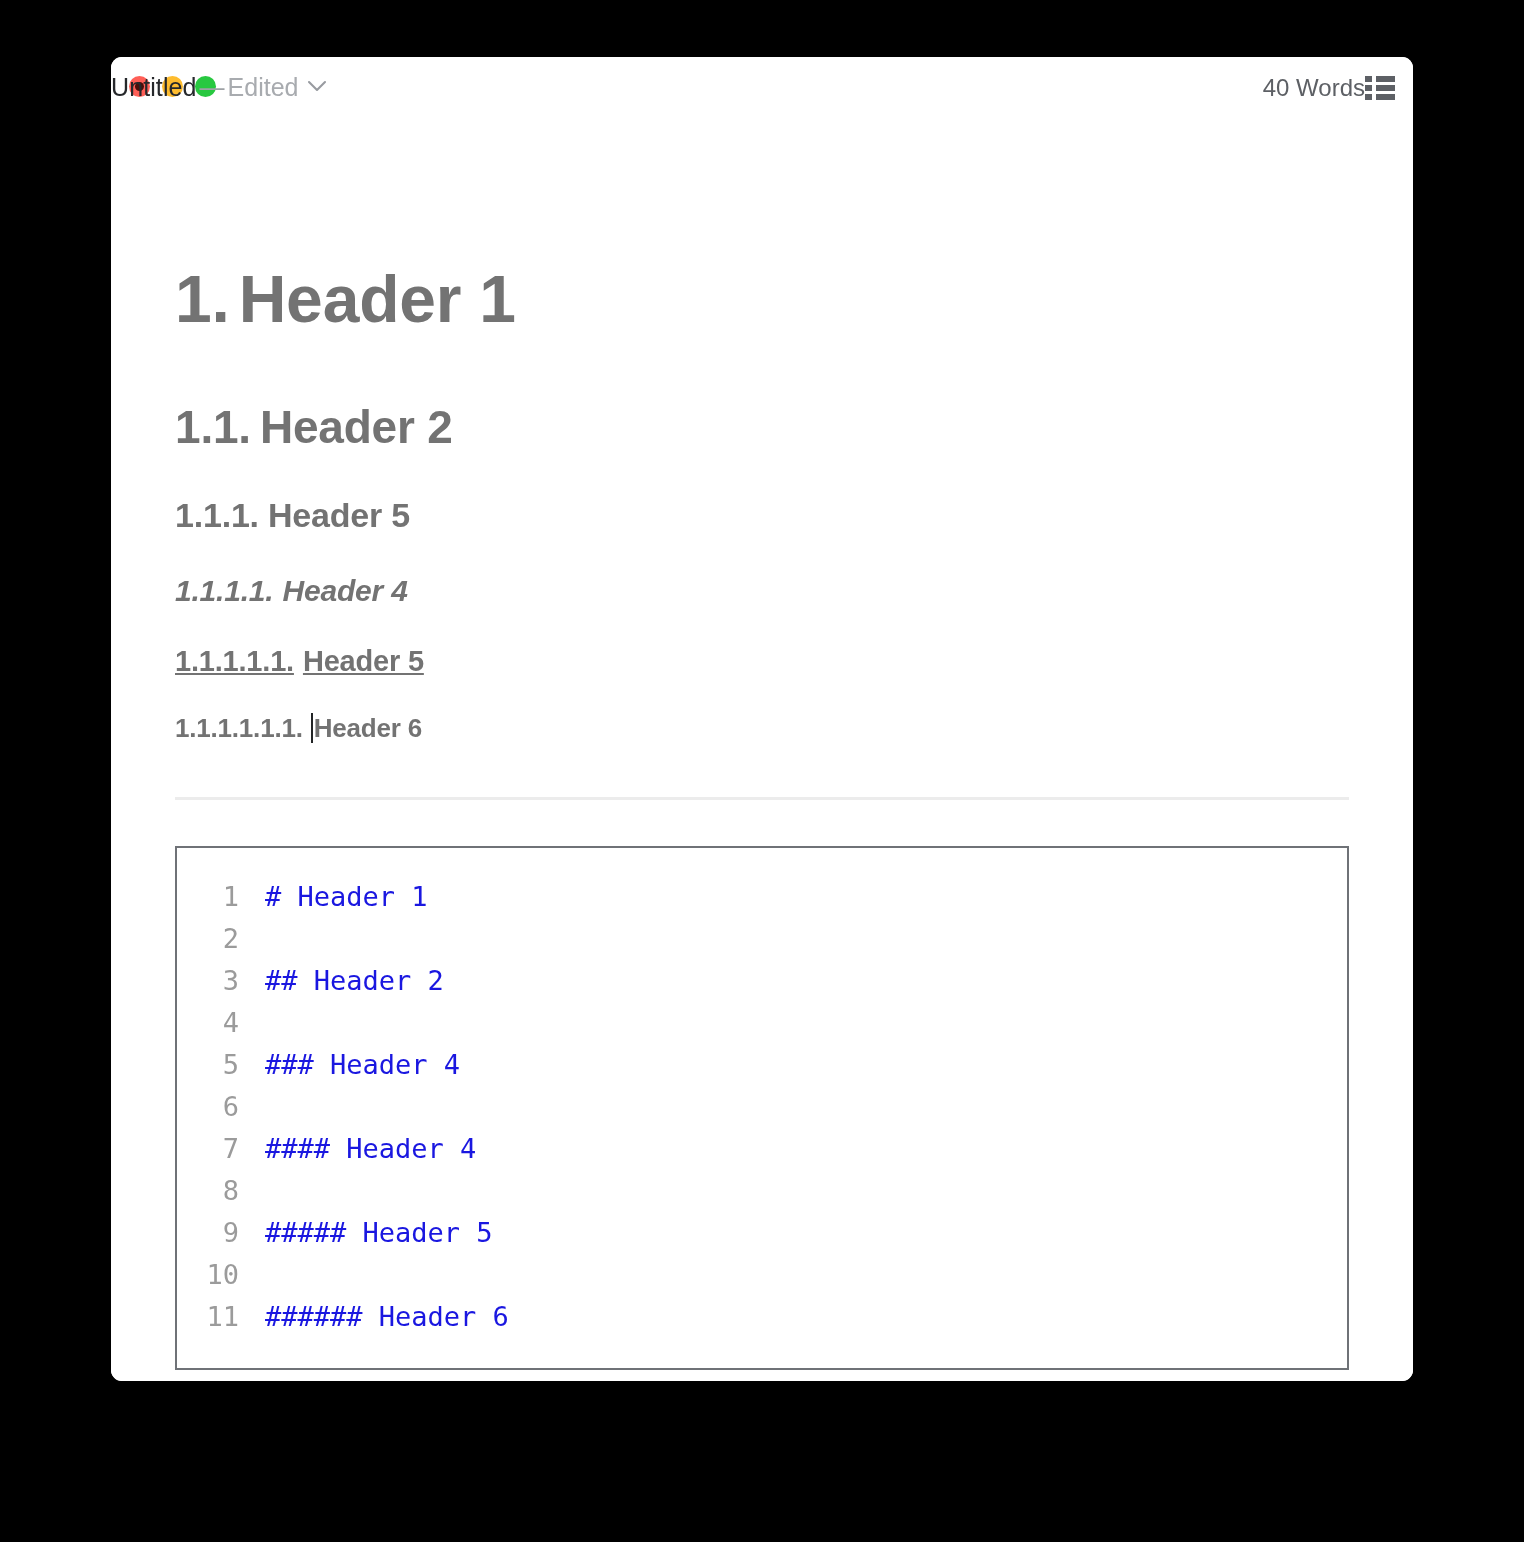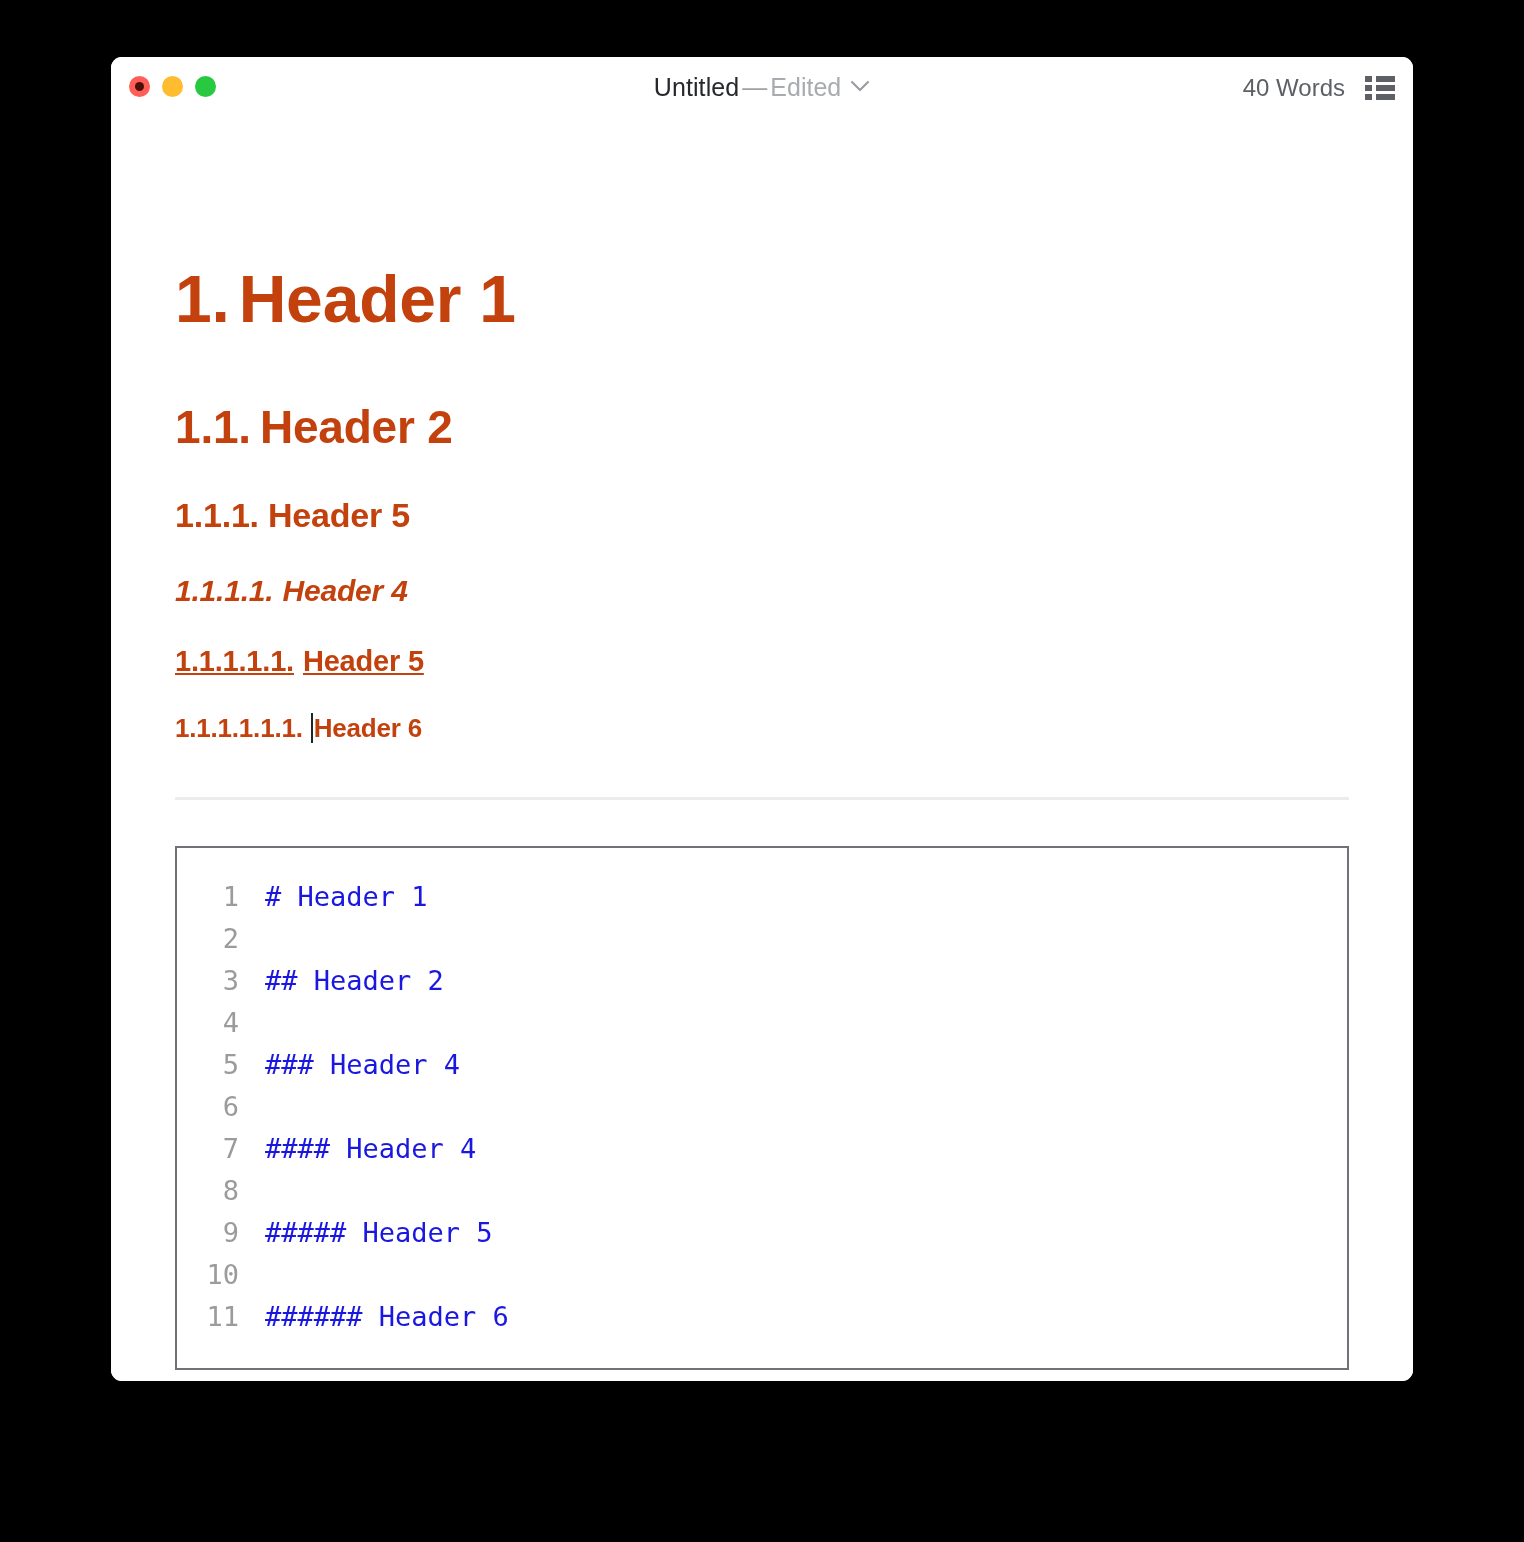--- a/index.html
+++ b/index.html
@@ -57,21 +57,21 @@
     width: 9px; height: 9px;
     margin: -4.5px 0 0 -4.5px;
     border-radius: 50%;
     background: #4a0f0b;
   }
 
   #title-center {
     position: absolute;
     left: 0; right: 0;
     top: 14px;
-    text-align: center;
+    text-align: left;
     font-size: 25px;
     line-height: 32px;
     white-space: nowrap;
     pointer-events: none;
   }
   #doc-title { color: #26282b; letter-spacing: 0.1px; }
   #doc-dash  { color: #9ea1a5; padding: 0 3px; }
   #doc-state { color: #a8abaf; }
   #title-chevron {
     display: inline-block;
@@ -80,21 +80,20 @@
     top: -3px;
   }
   #title-chevron svg { display: block; }
 
   #titlebar-right {
     position: absolute;
     right: 18px;
     top: 16px;
     display: flex;
     align-items: center;
-    gap: 20px;
   }
   #word-count {
     font-size: 24px;
     color: #5d6065;
     line-height: 30px;
     white-space: nowrap;
   }
   #list-icon { display: block; }
 
   
@@ -102,21 +101,21 @@
     position: absolute;
     left: 0; right: 0;
     top: 61px;
     bottom: 0;
     background: #ffffff;
     padding: 0 64px;
     overflow: hidden;
   }
 
   .hd {
-    color: #c2410c;
+    color: #737373;
     font-weight: 700;
     letter-spacing: -0.2px;
   }
   #h1 { font-size: 66px;   line-height: 74px;  margin-top: 144px; }
   #h2 { font-size: 46px;   line-height: 54px;  margin-top: 64px;  }
   #h3 { font-size: 34px;   line-height: 42px;  margin-top: 40px;  }
   #h4 { font-size: 30px;   line-height: 38px;  margin-top: 36px; font-style: italic;  }
   #h5 { font-size: 29px;   line-height: 34px;  margin-top: 34px; text-decoration: underline;  }
   #h6 { font-size: 26px;   line-height: 33px;  margin-top: 34px;  }
 

